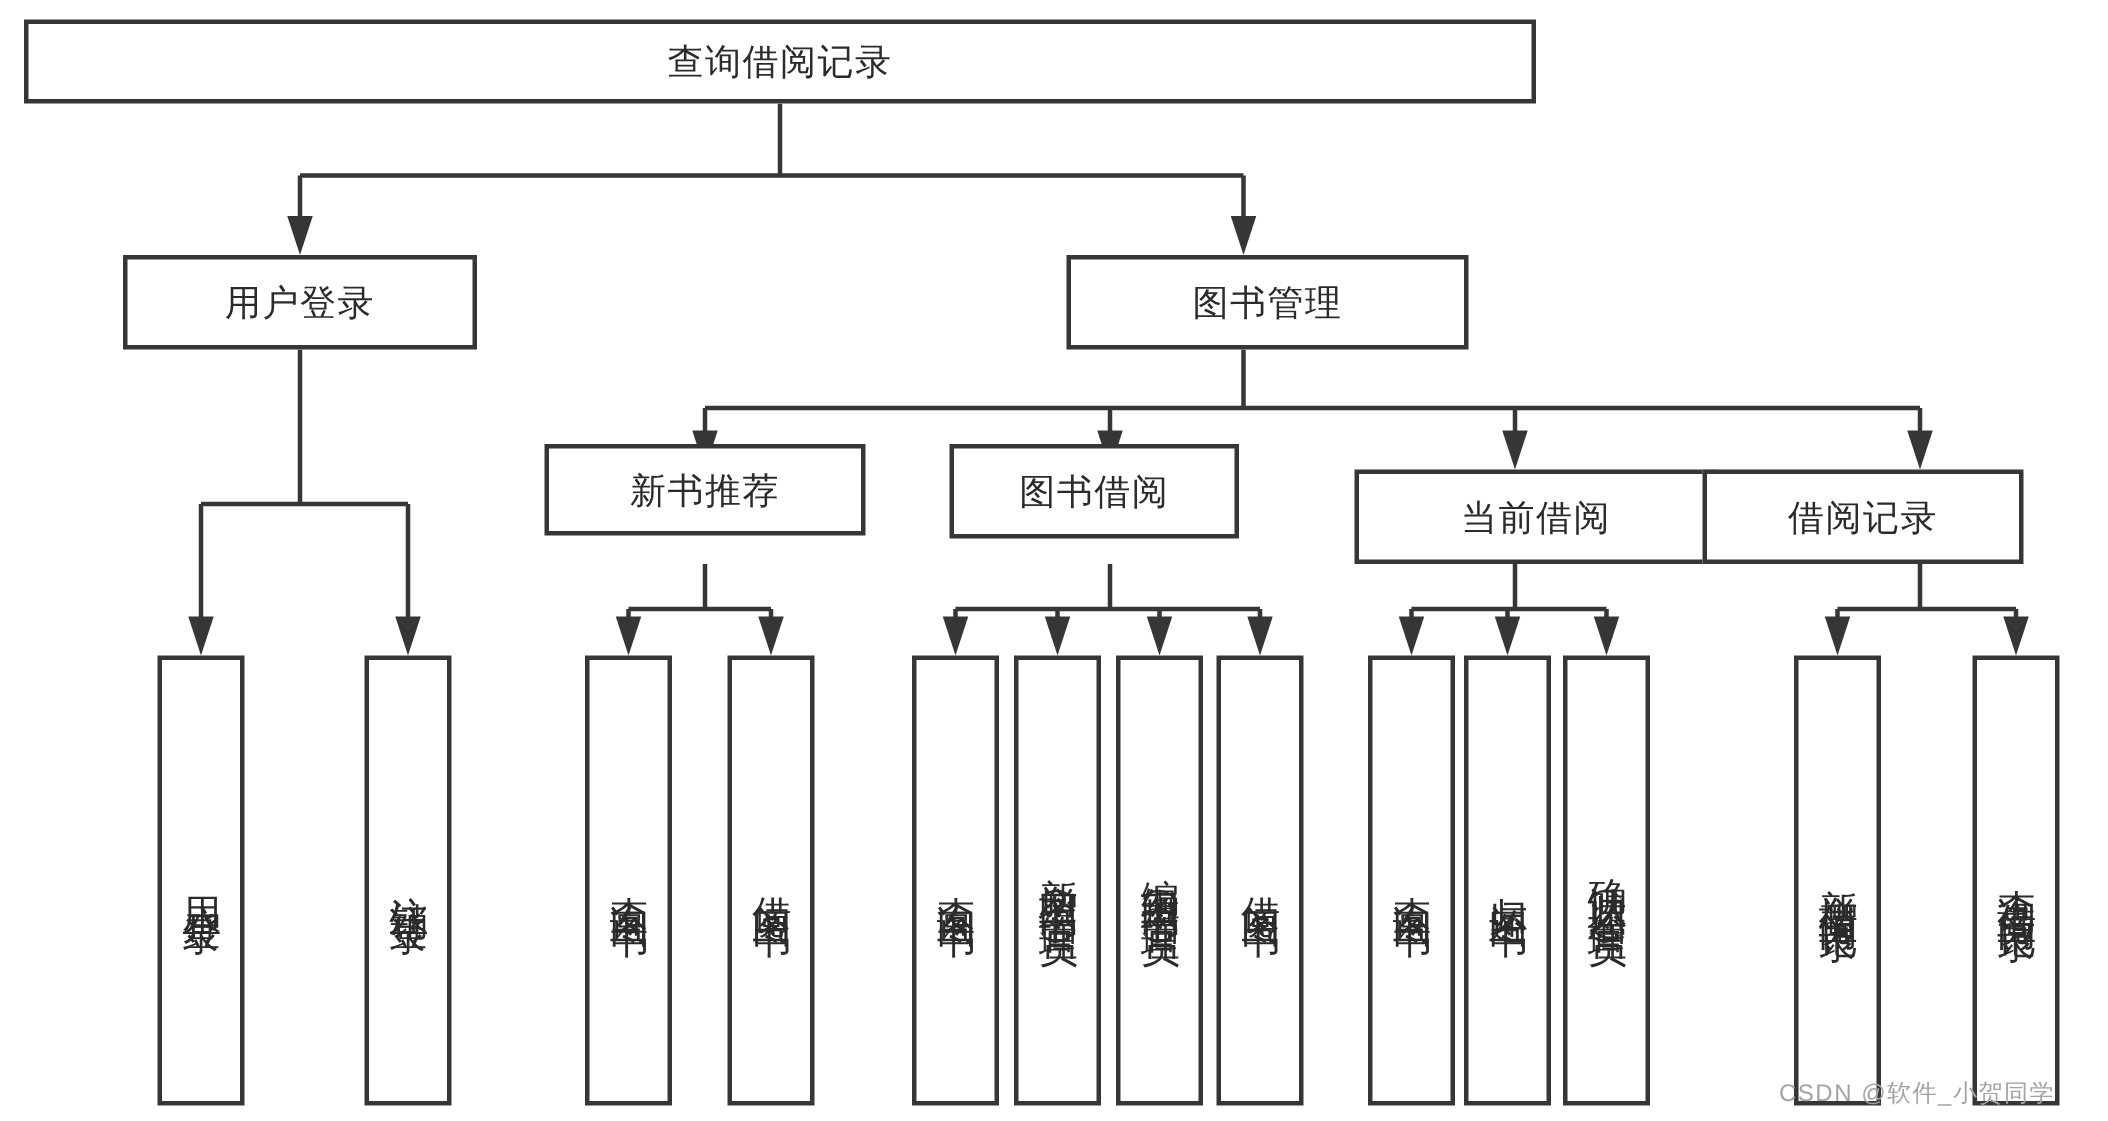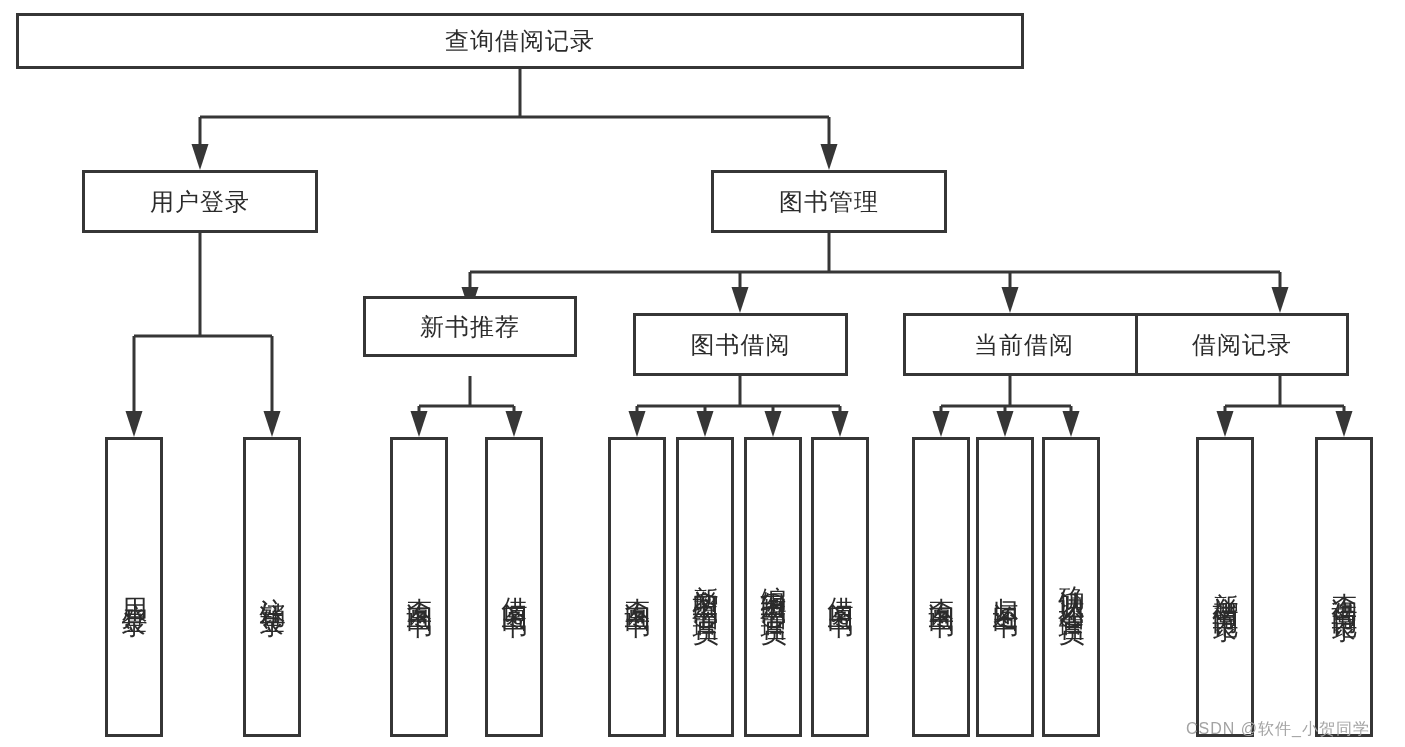--- a/index.html
+++ b/index.html
@@ -26,24 +26,24 @@
   .vbox{width:58px;top:437px;height:300px;}
   .vbox span{
     writing-mode:vertical-rl;text-orientation:mixed;
     font-size:26px;letter-spacing:5px;line-height:1.15;
     color:var(--text);white-space:nowrap;
   }
   
   .b-root{left:16px;top:13px;width:1008px;height:56px;}
   
   .b-user-login{left:82px;top:170px;width:236px;height:63px;}
-  .b-book-mgmt{left:711px;top:170px;width:236px;height:63px;}
+  .b-book-mgmt{left:711px;top:170px;width:268px;height:63px;}
   
   .b-new-rec{left:363px;top:296px;width:214px;height:61px;}
-  .b-borrow{left:633px;top:313px;width:215px;height:63px;}
+  .b-borrow{left:633px;top:296px;width:193px;height:63px;}
   .b-current{left:903px;top:313px;width:242px;height:63px;}
   .b-records{left:1135px;top:313px;width:214px;height:63px;}
   
   .b-a1{left:105px;} .b-a2{left:243px;}
   .b-b1{left:390px;} .b-b2{left:485px;}
   .b-c1{left:608px;} .b-c2{left:676px;} .b-c3{left:744px;} .b-c4{left:811px;}
   .b-d1{left:912px;} .b-d2{left:976px;} .b-d3{left:1042px;}
   .b-e1{left:1196px;} .b-e2{left:1315px;}
   .watermark{
     position:absolute;left:1186px;top:719px;z-index:3;

